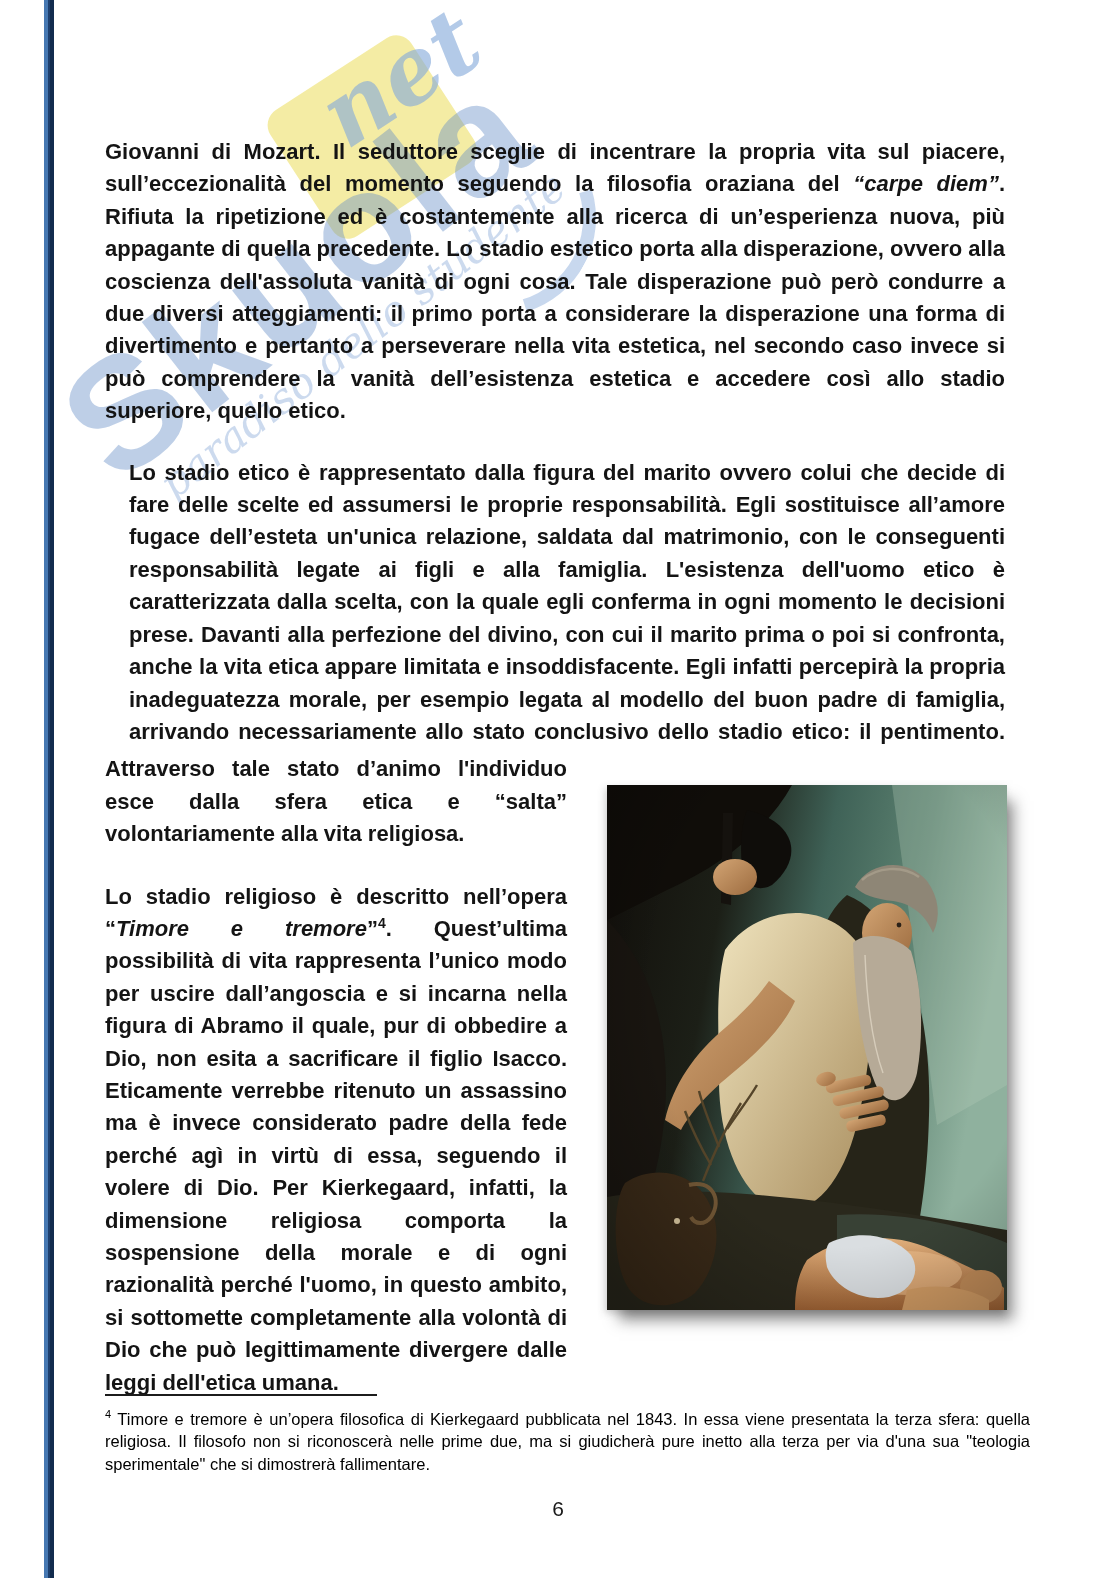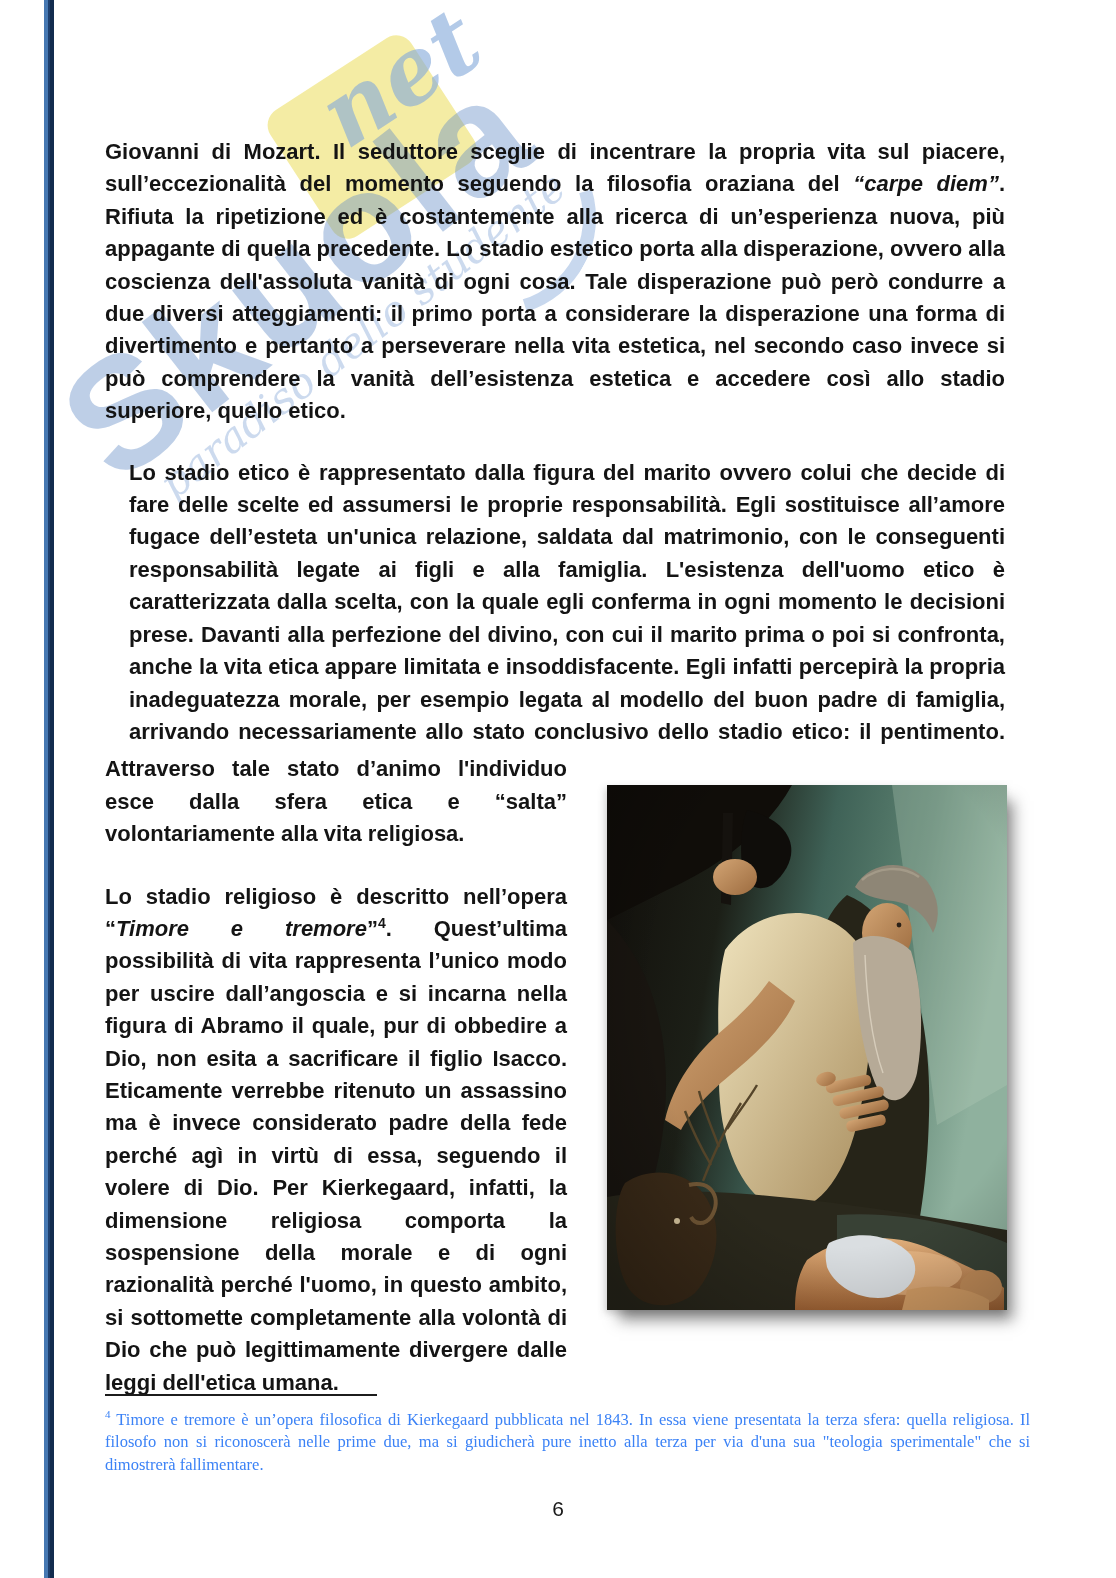--- a/index.html
+++ b/index.html
@@ -68,21 +68,21 @@
     position:absolute;left:607px;top:785px;width:400px;height:525px;z-index:2;
     margin:0;padding:0;
     box-shadow:9px 13px 14px -3px rgba(45,45,45,0.55), -2px 3px 7px rgba(80,80,80,0.25);
     background:#1c1a14;
   }
   .painting svg{display:block;width:100%;height:100%;}
   
   .footnote-area{position:absolute;left:105px;top:1394px;width:925px;z-index:2;}
   .footnote-rule{width:272px;height:2px;background:#1c1c1c;margin-bottom:7px;}
   .footnote-text{
-    font-size:16.5px;line-height:22.5px;text-align:justify;margin:0;color:#3b82f6;font-family:Liberation Serif, serif;
+    font-size:16.5px;line-height:22.5px;text-align:justify;margin:0;color:#000000;
   }
   .footnote-text sup{font-size:11px;}
   
   .page-number{
     position:absolute;left:0;top:1497px;width:1116px;z-index:2;
     text-align:center;font-size:21px;color:#1a1a1a;
   }
 </style>
 </head>
 <body>

